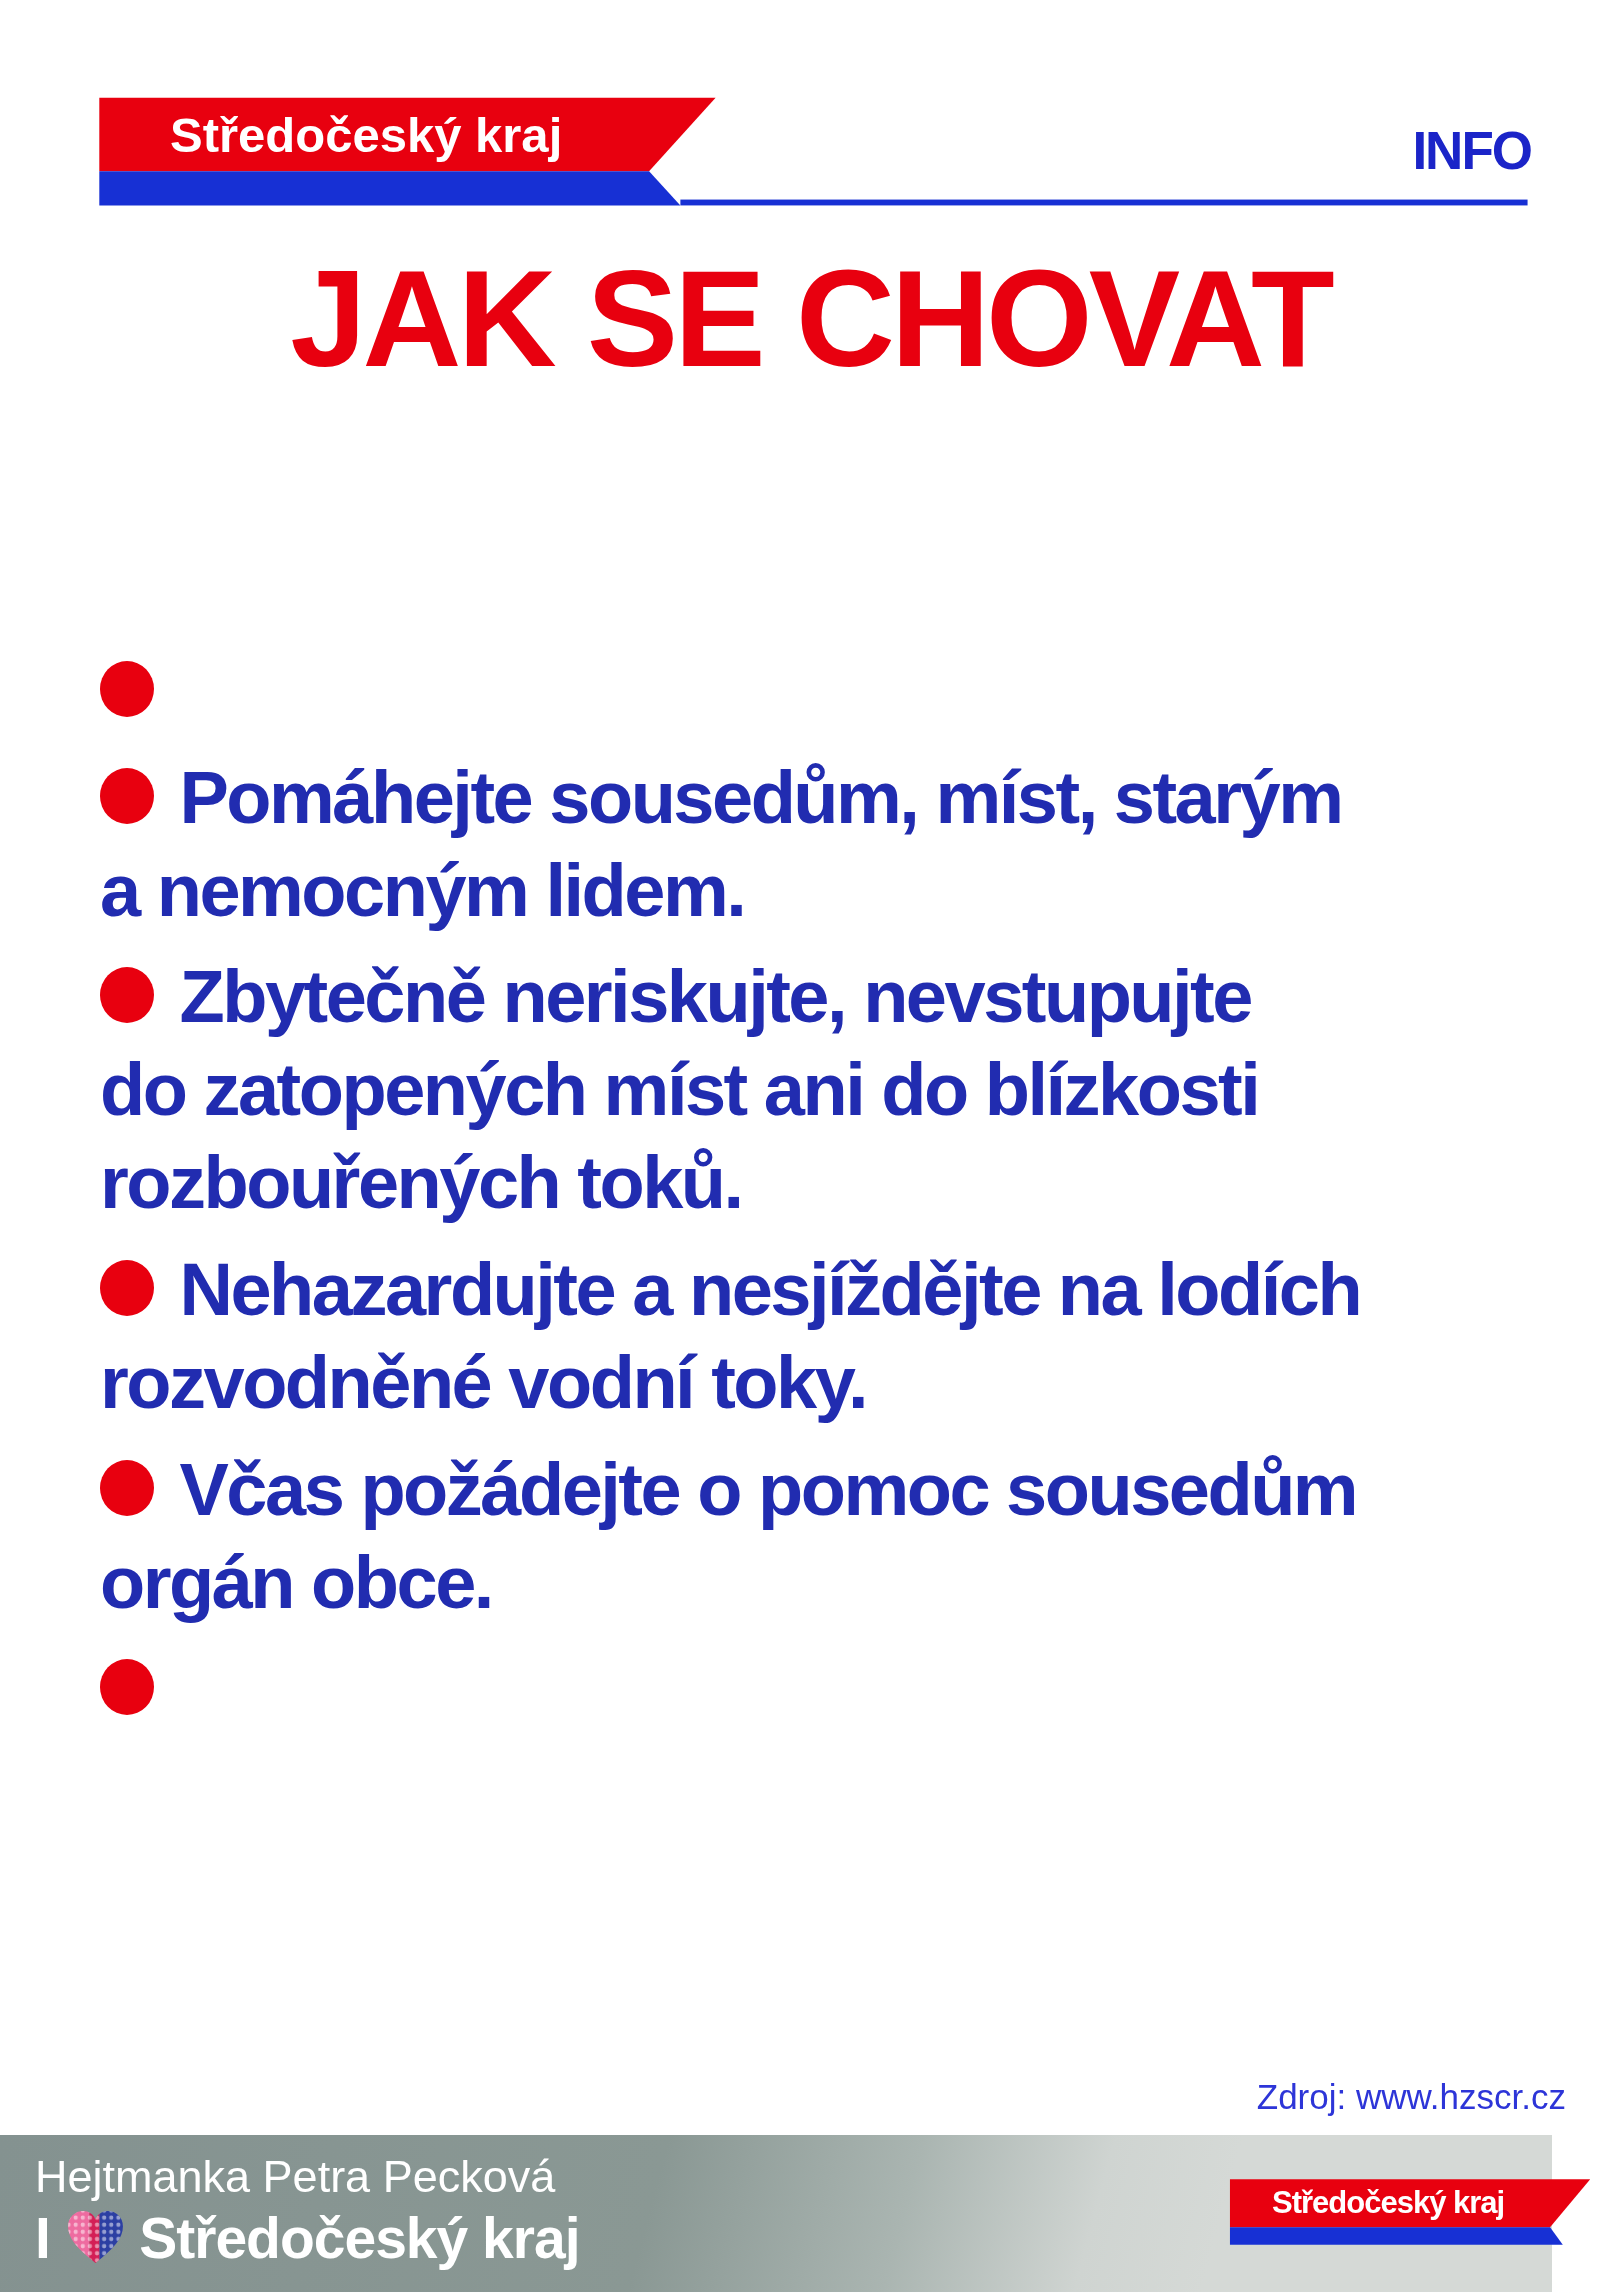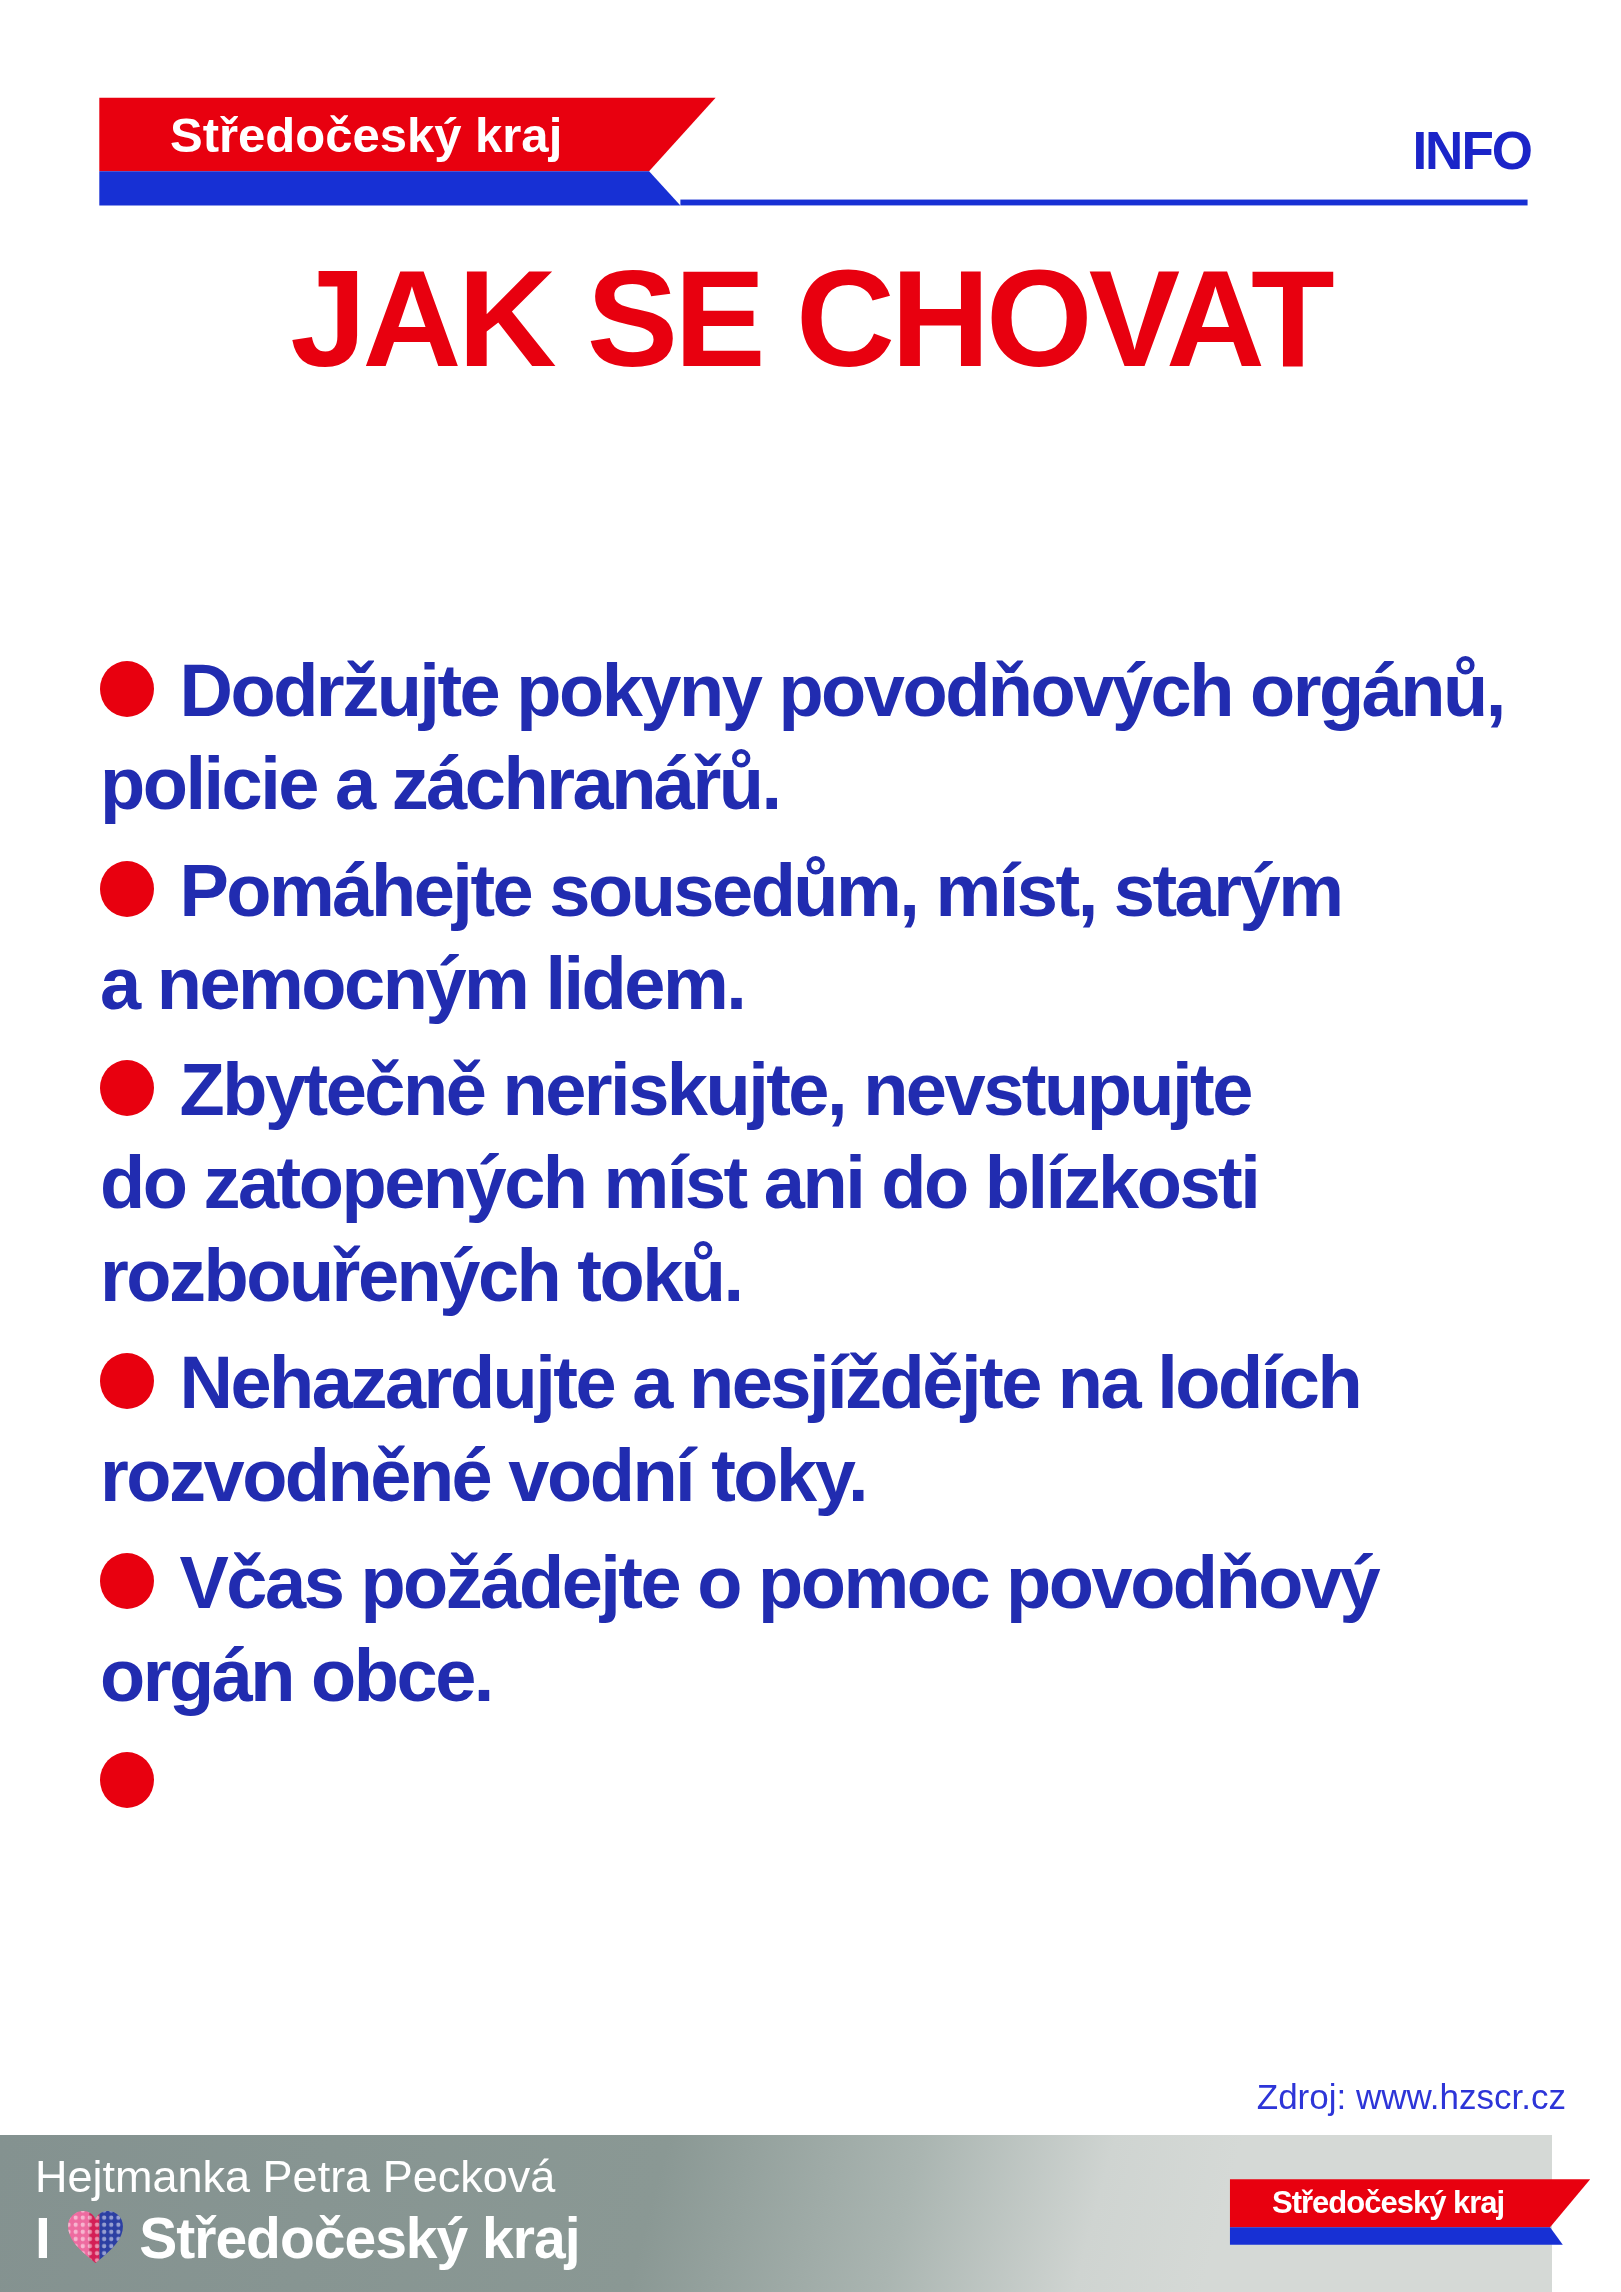--- a/index.html
+++ b/index.html
@@ -85,38 +85,37 @@
   <div class="ribbon-label">Středočeský kraj</div>
 
   <div class="info-label">INFO</div>
 
   <h1 class="title">
     <span>JAK SE CHOVAT</span>
   </h1>
 
   <main class="bullets">
     <p class="bullet">
-      <span class="dot"></span><span class="btext">Dodržujte pokyny povodňových orgánů,
-policie a záchranářů.</span>
+      <span class="dot"></span>
     </p>
     <p class="bullet">
       <span class="dot"></span><span class="btext">Pomáhejte sousedům, míst, starým
 a nemocným lidem.</span>
     </p>
     <p class="bullet">
       <span class="dot"></span><span class="btext">Zbytečně neriskujte, nevstupujte
 do zatopených míst ani do blízkosti
 rozbouřených toků.</span>
     </p>
     <p class="bullet">
       <span class="dot"></span><span class="btext">Nehazardujte a nesjíždějte na lodích
 rozvodněné vodní toky.</span>
     </p>
     <p class="bullet">
-      <span class="dot"></span><span class="btext">Včas požádejte o pomoc povodňový
+      <span class="dot"></span><span class="btext">Včas požádejte o pomoc sousedům
 orgán obce.</span>
     </p>
     <p class="bullet">
       <span class="dot"></span>
     </p>
   </main>
 
   <div class="source-note">Zdroj: www.hzscr.cz</div>
 
   <footer class="footer">

